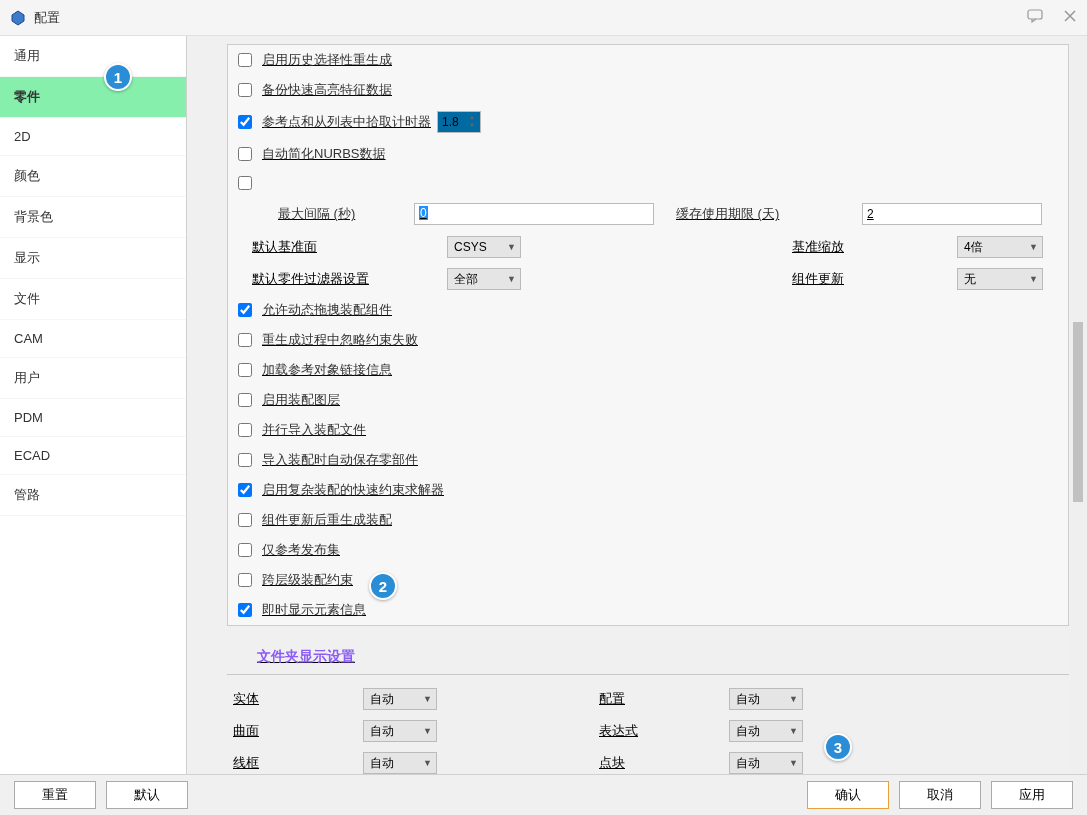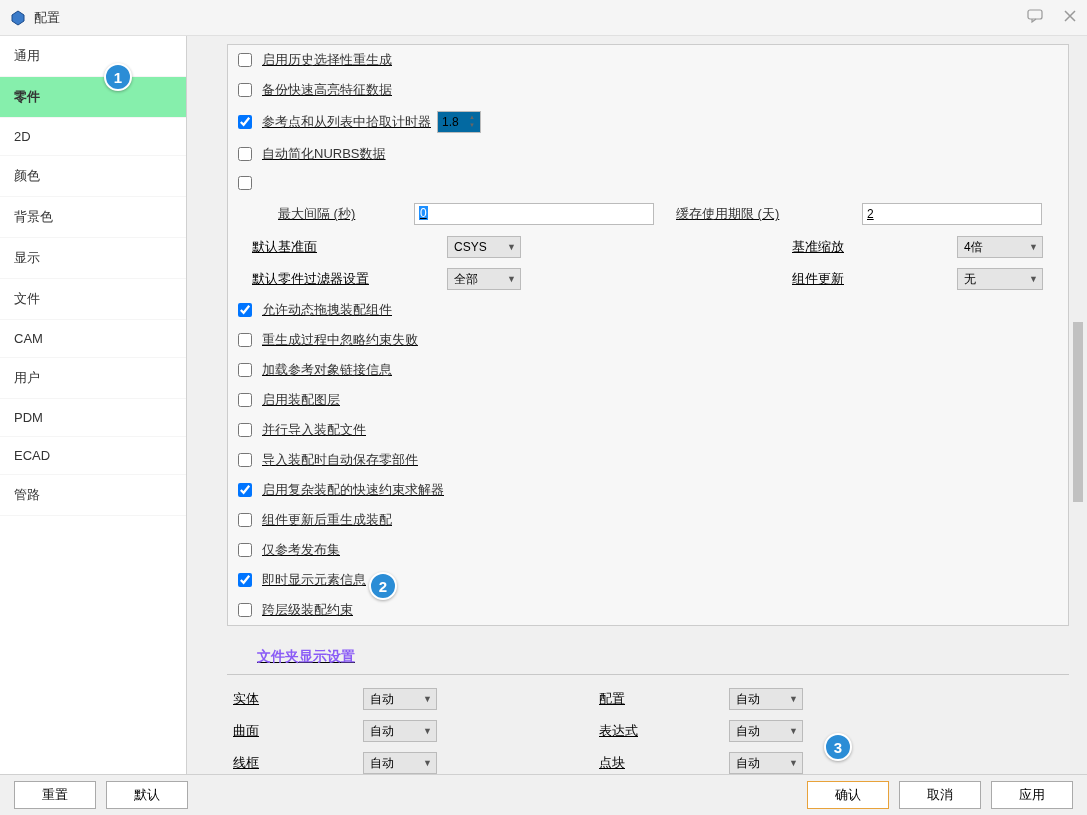--- a/index.html
+++ b/index.html
@@ -364,26 +364,26 @@
           </div>
         <div class="option-row">
             <input type="checkbox" class="checkbox" style="">
             <span class="label">组件更新后重生成装配</span>
           </div>
         <div class="option-row">
             <input type="checkbox" class="checkbox" style="">
             <span class="label">仅参考发布集</span>
           </div>
         <div class="option-row">
+            <input type="checkbox" class="checkbox" style="">
+            <span class="label">跨层级装配约束</span>
+          </div>
+        <div class="option-row">
             <input type="checkbox" class="checkbox" checked="" style="">
             <span class="label">即时显示元素信息</span>
-          </div>
-        <div class="option-row">
-            <input type="checkbox" class="checkbox" style="">
-            <span class="label">跨层级装配约束</span>
           </div>
       </div>
 
       <div class="section-header">文件夹显示设置</div>
       <div class="folder-settings">
         <div class="folder-row">
           <span class="lbl">实体</span>
           <span class="ctl"><span class="select">
                 <span>自动</span>
                 <span class="arrow">▼</span>

